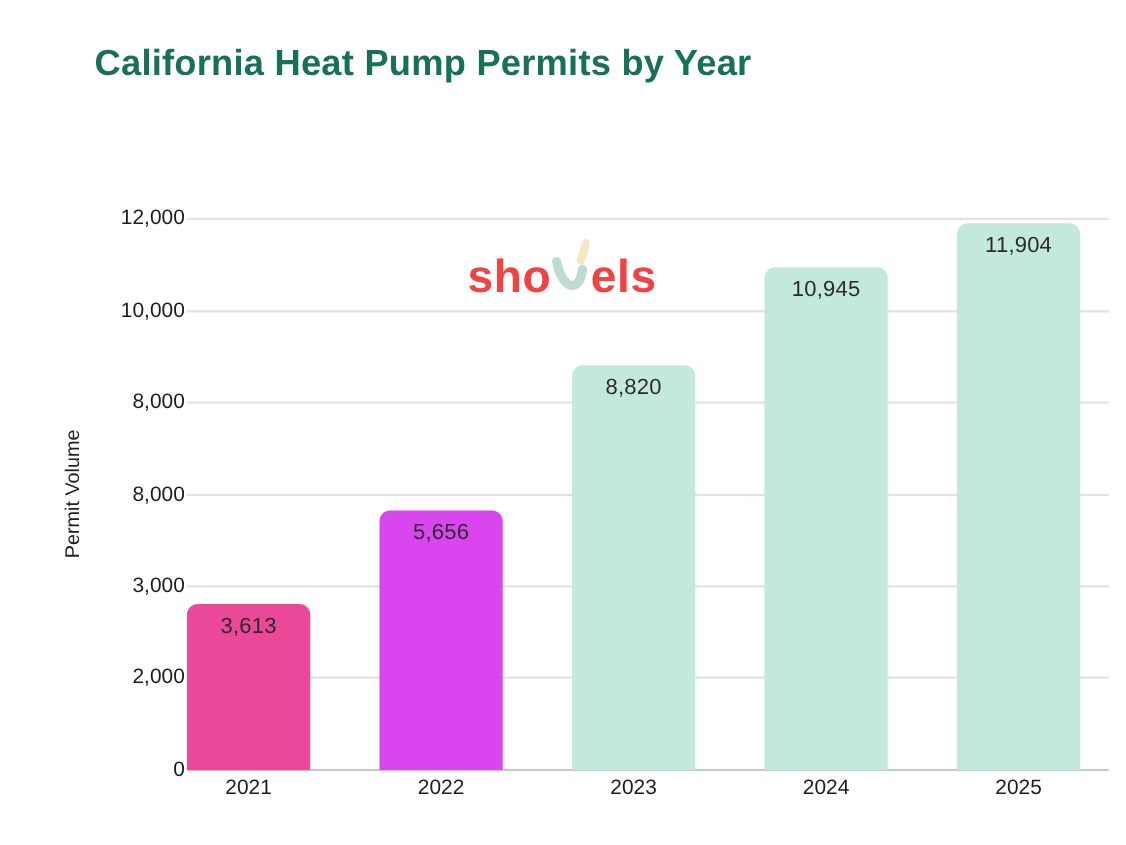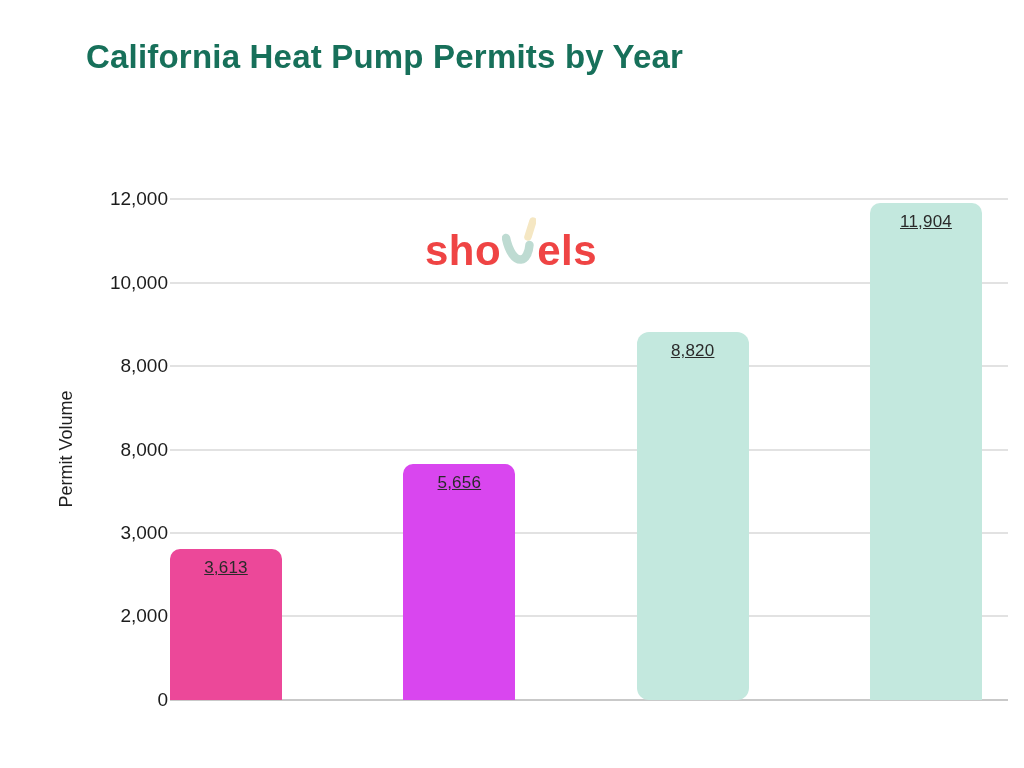--- a/index.html
+++ b/index.html
@@ -51,21 +51,21 @@
   
   .bars{
     position:absolute;left:170px;top:199px;width:812px;height:501px;
     display:flex;justify-content:space-between;align-items:flex-end;
   }
   .bar{
     width:112px;background:#c3e8de;border-radius:10px 10px 0 0;
     display:flex;justify-content:center;align-items:flex-start;
   }
   .bar .bar-value{
-    margin-top:9px;font-size:17px;color:#2a2a2a;letter-spacing:.2px;text-decoration:underline;
+    margin-top:9px;font-size:20px;color:#2a2a2a;letter-spacing:.2px;
   }
   
   .xlabels{
     position:absolute;left:170px;top:706px;width:812px;
     display:flex;justify-content:space-between;
   }
   .xlabel{
     width:112px;text-align:center;font-size:19px;color:#1c1c1c;
   }
 </style>
@@ -109,22 +109,32 @@
     <span class="ytick" style="top:100%">0</span>
   </div>
 
   <div class="bars">
     <div class="bar" style="height: 30.1083%; background: #ec4899;">
       <span class="bar-value">3,613</span>
     </div>
     <div class="bar" style="height: 47.1333%; background: #d946ef;">
       <span class="bar-value">5,656</span>
     </div>
-    <div class="bar" style="height: 73.5%; background: rgb(195, 232, 222); border-radius: 12px;">
+    <div class="bar" style="height: 73.5%; background: rgb(195, 232, 222);">
       <span class="bar-value">8,820</span>
+    </div>
+    <div class="bar" style="height: 91.2083%; background: rgb(195, 232, 222);">
+      <span class="bar-value">10,945</span>
     </div>
     <div class="bar" style="height: 99.2%; background: rgb(195, 232, 222);">
       <span class="bar-value">11,904</span>
     </div>
   </div>
 
+  <div class="xlabels">
+    <span class="xlabel">2021</span>
+    <span class="xlabel">2022</span>
+    <span class="xlabel">2023</span>
+    <span class="xlabel">2024</span>
+    <span class="xlabel">2025</span>
+  </div>
 
 </div>
 
 </body></html>

